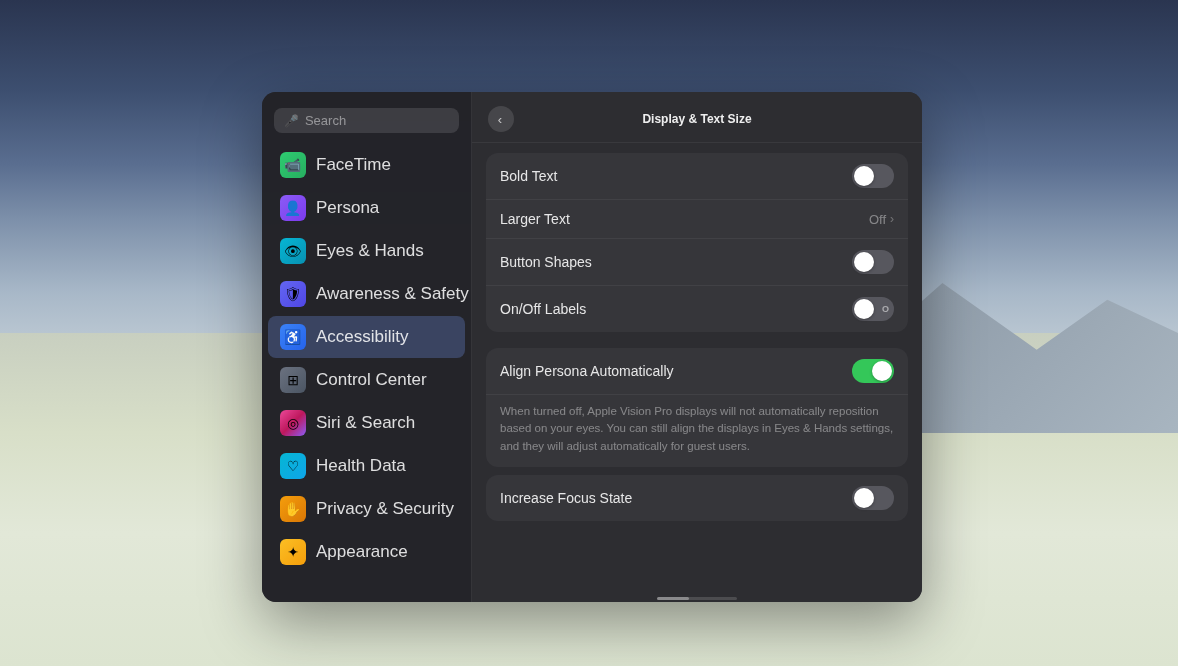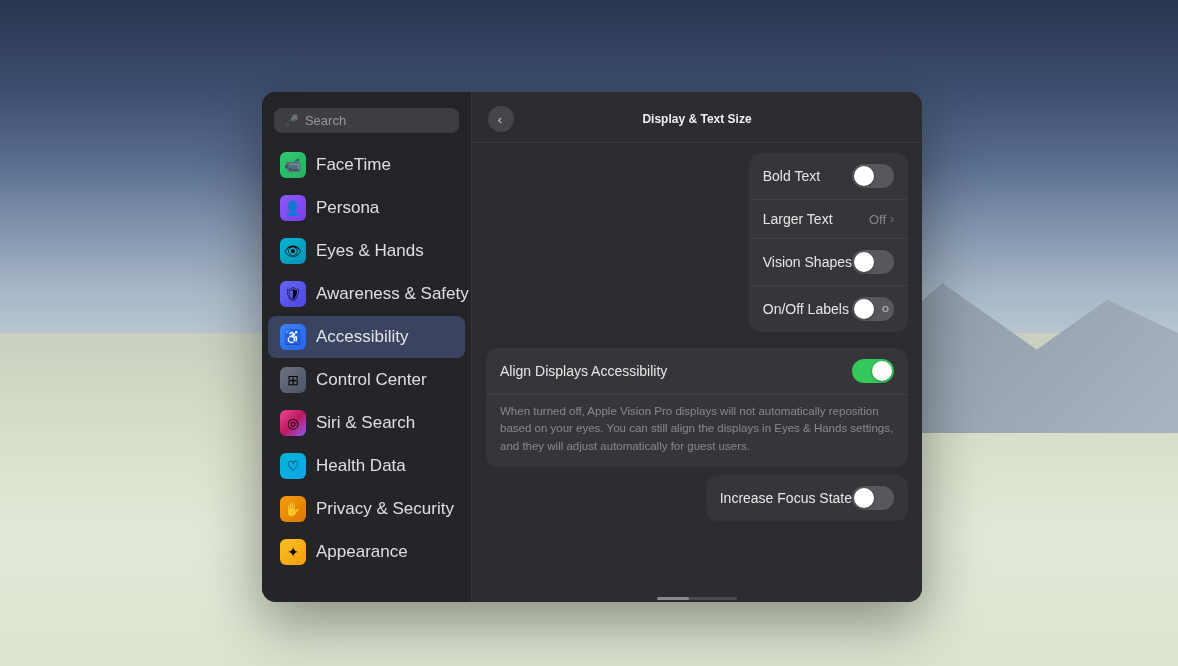--- a/index.html
+++ b/index.html
@@ -183,21 +183,20 @@
       margin-right: 38px;
     }
 
     .content-area {
       flex: 1;
       overflow-y: auto;
       padding: 10px 14px;
       display: flex;
       flex-direction: column;
       gap: 8px;
-      align-items: flex-end;
     }
 
     .settings-group {
       background: rgba(60, 60, 65, 0.6);
       border-radius: 12px;
       overflow: hidden;
     }
 
     .settings-row {
       display: flex;
@@ -384,38 +383,38 @@
             <div class="toggle off">
               <div class="toggle-thumb"></div>
             </div>
           </div>
           <div class="settings-row">
             <span class="settings-row-label">Larger Text</span>
             <span class="settings-row-value">Off</span>
             <span class="chevron-right">›</span>
           </div>
           <div class="settings-row">
-            <span class="settings-row-label">Vision Shapes</span>
+            <span class="settings-row-label">Button Shapes</span>
             <div class="toggle off">
               <div class="toggle-thumb"></div>
             </div>
           </div>
           <div class="settings-row">
             <span class="settings-row-label">On/Off Labels</span>
             <div class="toggle off">
               <div class="toggle-thumb"></div>
               <span class="toggle-label-o">O</span>
             </div>
           </div>
         </div>
         <div class="settings-group">
         </div>
         <div class="settings-group">
           <div class="settings-row">
-            <span class="settings-row-label">Align Displays Accessibility</span>
+            <span class="settings-row-label">Align Persona Automatically</span>
             <div class="toggle on">
               <div class="toggle-thumb"></div>
             </div>
           </div>
           <div class="group-description">When turned off, Apple Vision Pro displays will not automatically reposition based on your eyes. You can still align the displays in Eyes &amp; Hands settings, and they will adjust automatically for guest users.</div>
         </div>
         <div class="settings-group">
           <div class="settings-row">
             <span class="settings-row-label">Increase Focus State</span>
             <div class="toggle off">

